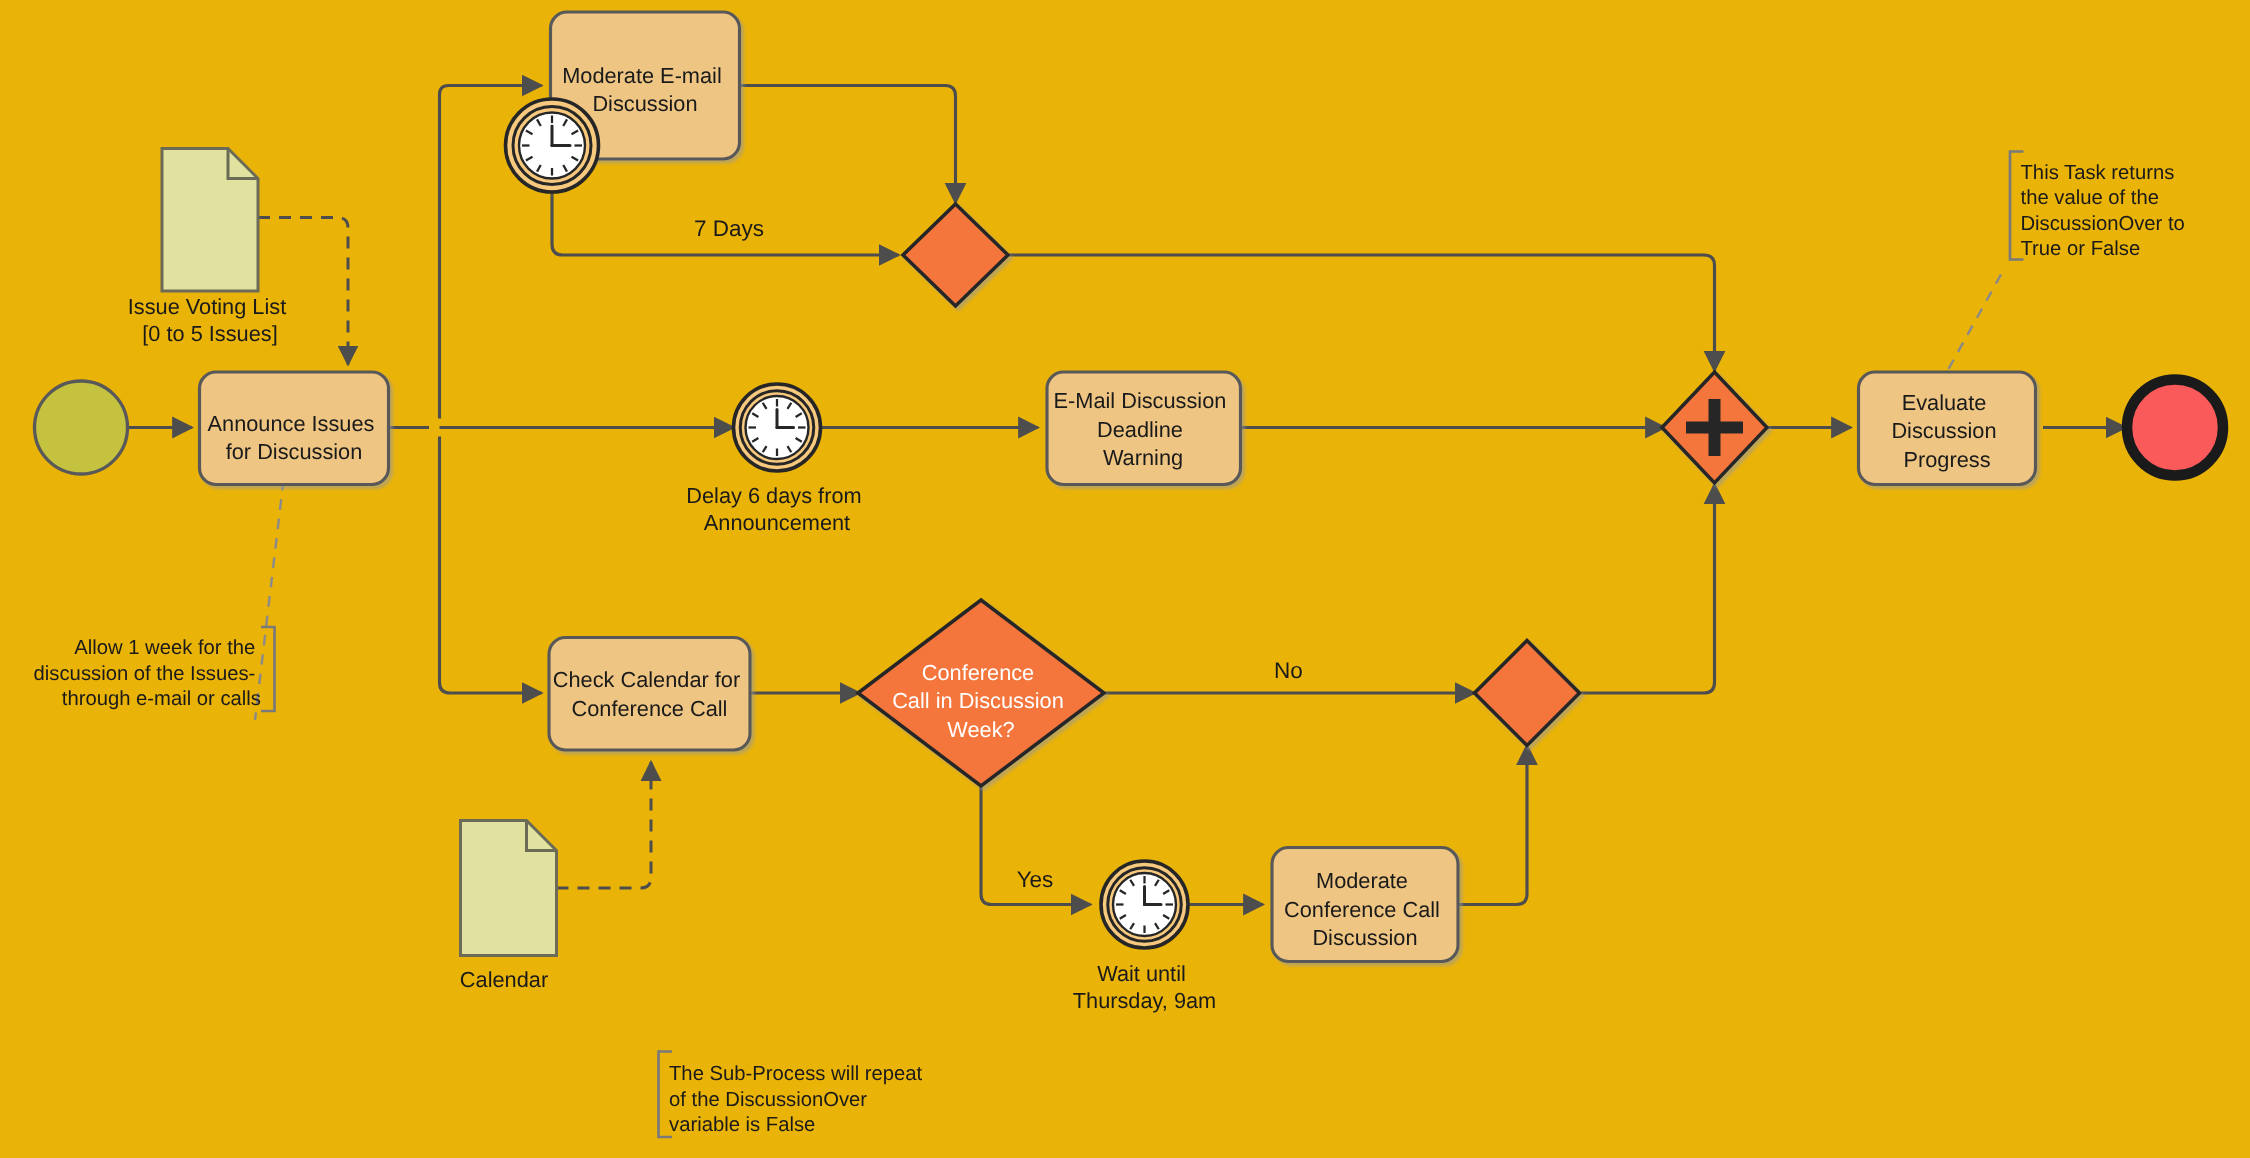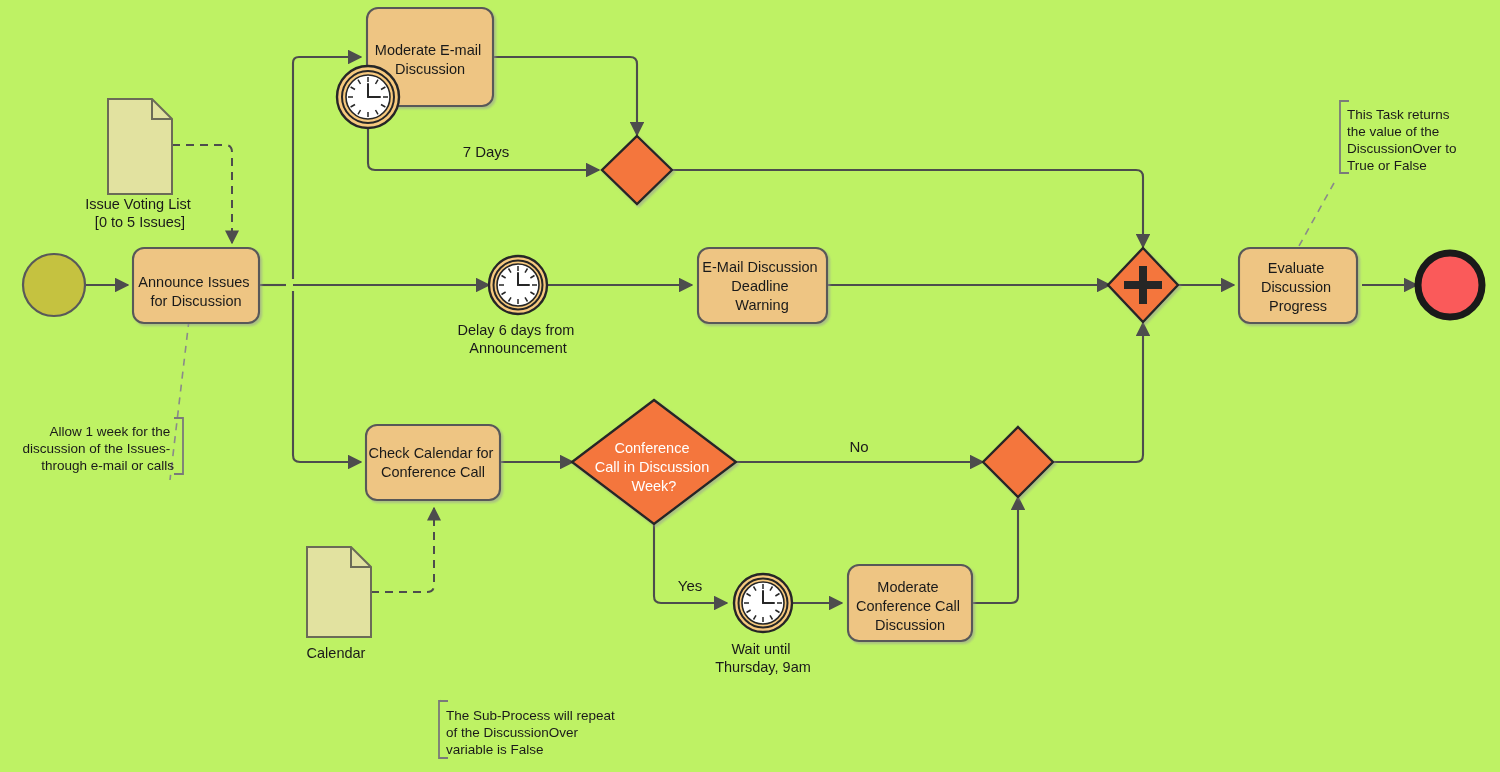--- a/index.html
+++ b/index.html
@@ -11,21 +11,21 @@
   body {
     font-family: "Liberation Sans", sans-serif;
     width: 1500px;
     height: 772px;
     overflow: hidden;
   }
   #canvas {
     position: relative;
     width: 1500px;
     height: 772px;
-    background: #bef264;
+    background: #eab308;
   }
   svg#diagram {
     position: absolute;
     left: 0;
     top: 0;
     width: 1500px;
     height: 772px;
   }
   .shape-label, .free-label, .note-text {
     font-family: "Liberation Sans", sans-serif;

